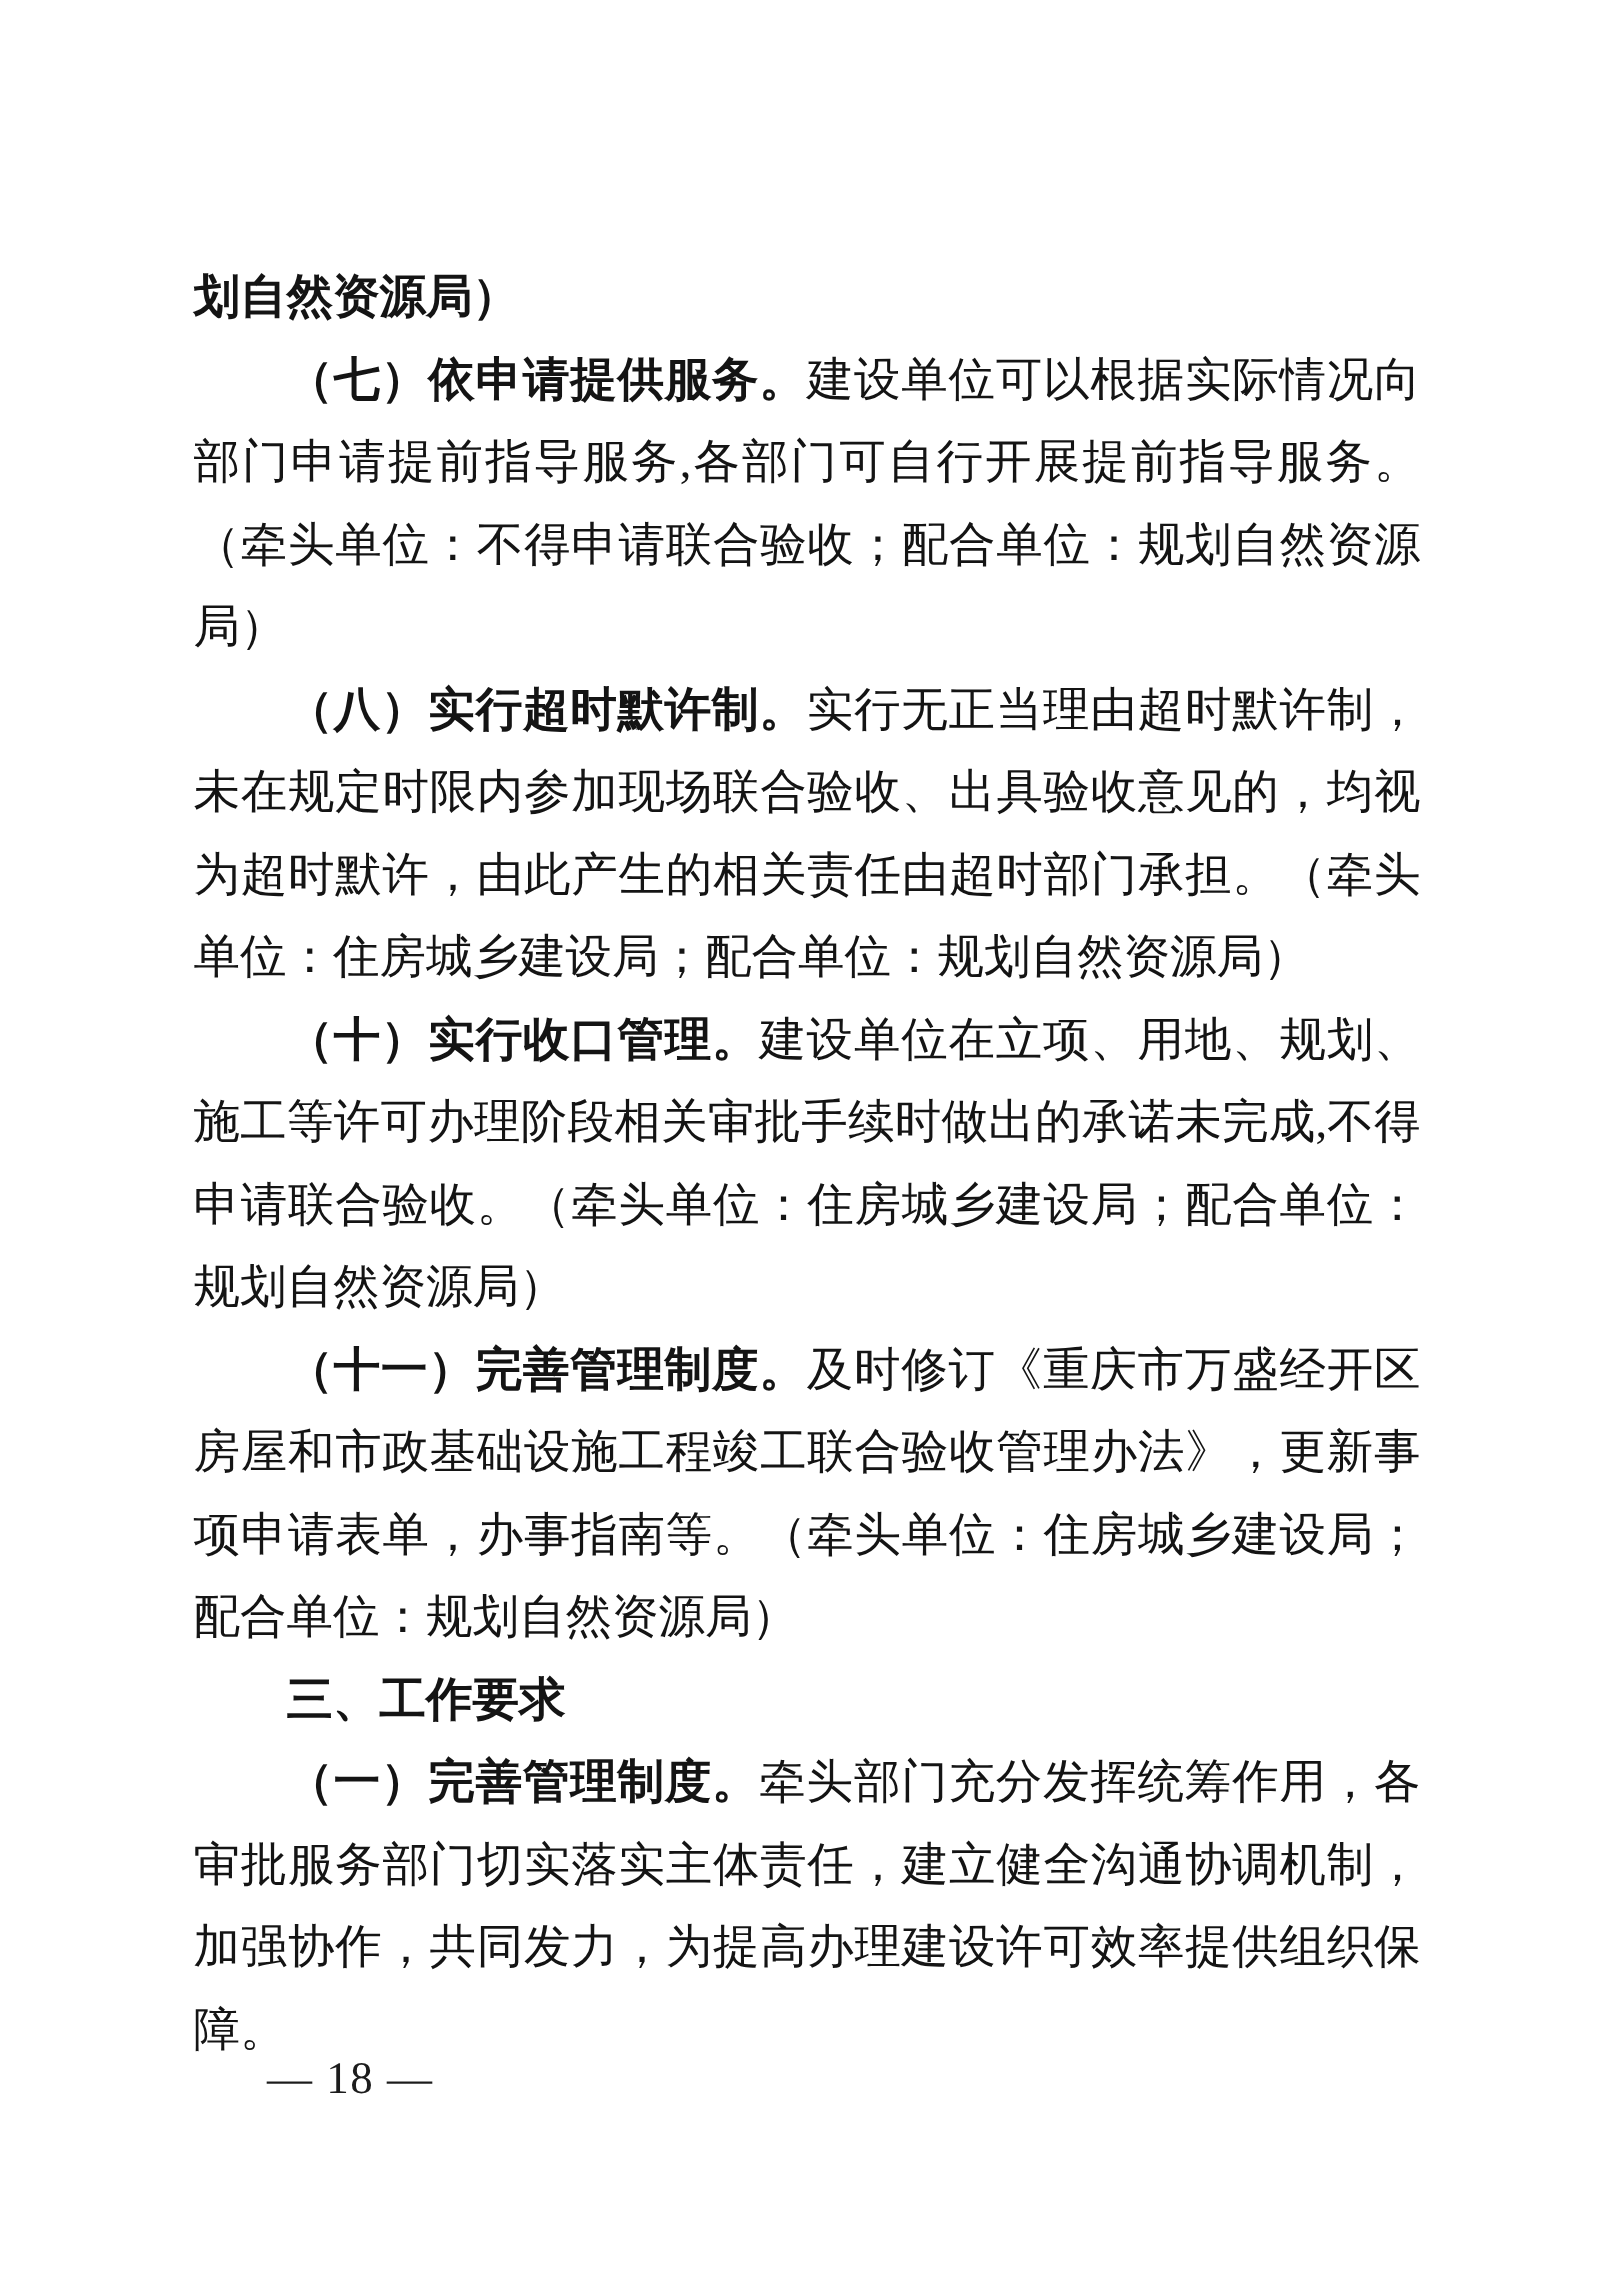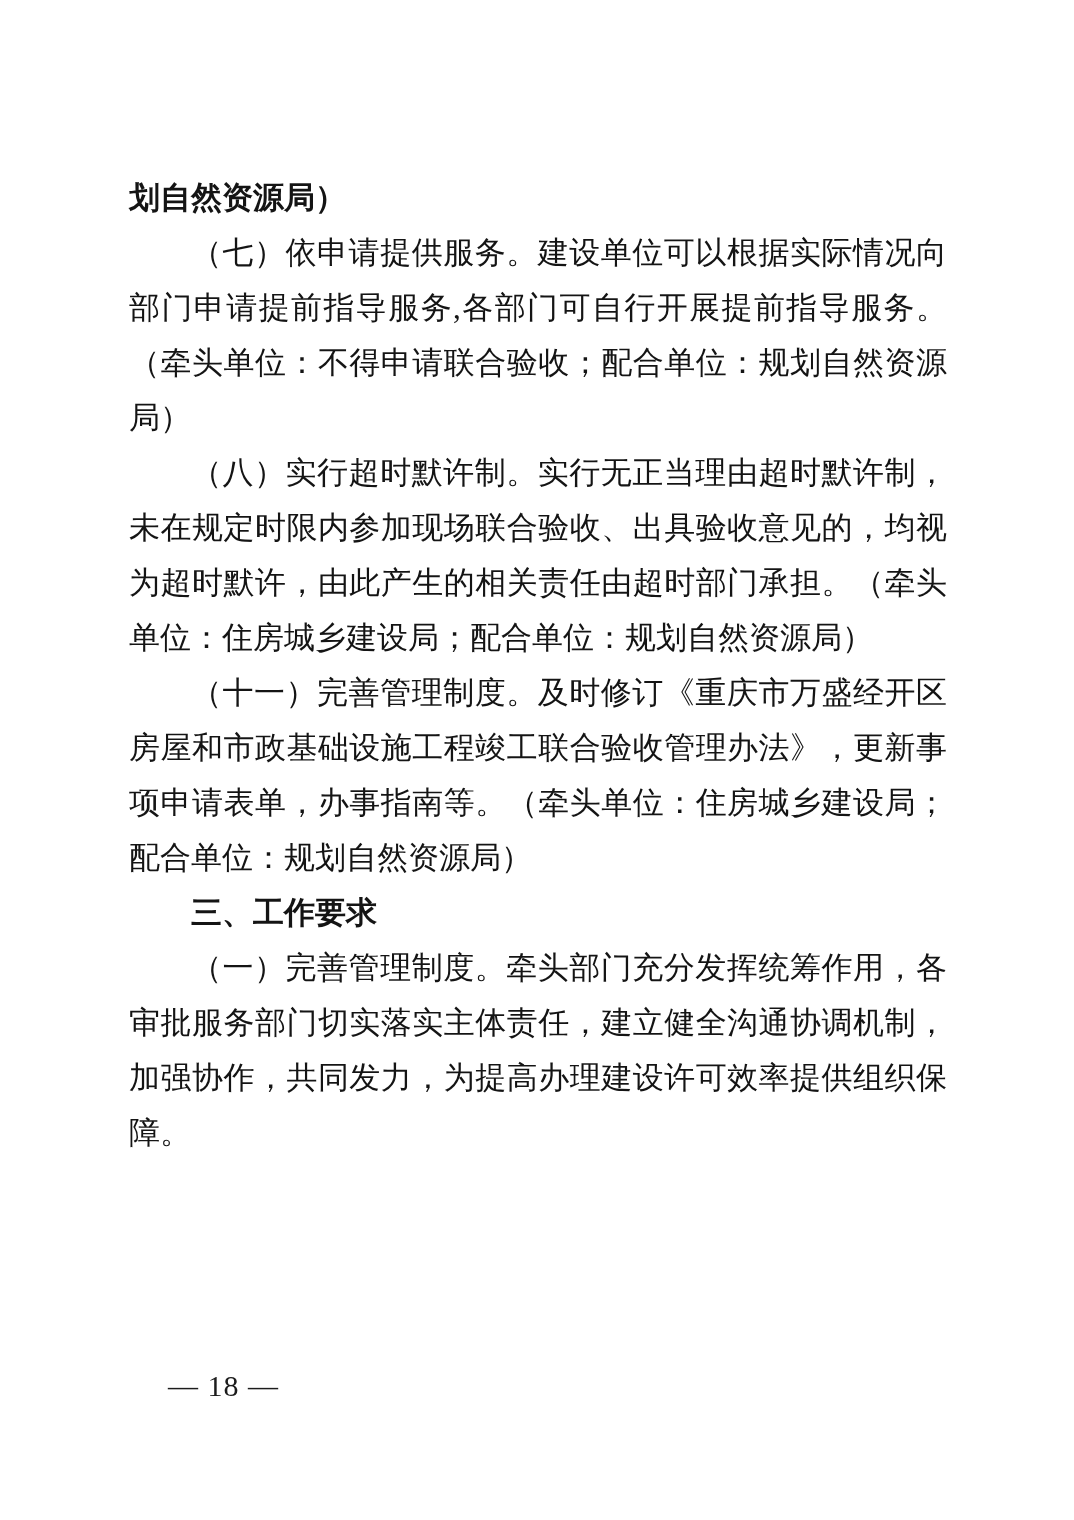--- a/index.html
+++ b/index.html
@@ -25,33 +25,33 @@
     line-height: 55px;
     text-align: justify;
     text-align-last: left;
     text-indent: 2em;
   }
   .para.no-indent {
     text-indent: 0;
     font-weight: bold;
   }
   .para .lead {
-    font-weight: normal;
+    font-weight: bold;
   }
   .heading {
     font-family: Liberation Serif, serif;
     font-weight: bold;
     font-size: 31px;
     line-height: 55px;
     text-indent: 2em;
     text-align: left;
   }
   .page-number {
     position: absolute;
-    left: 168px;
+    left: 178px;
     top: 1366px;
     font-size: 30px;
     line-height: 40px;
     color: #1c1c1c;
     letter-spacing: 1px;
     font-family: "Liberation Serif", "DejaVu Serif", serif;
   }
 </style>
 </head>
 <body>
@@ -60,20 +60,21 @@
 
   <div class="doc-content">
 
     <p class="para no-indent"><span>划自然资源局）</span></p>
 
     <p class="para"><span class="lead">（七）依申请提供服务。</span><span>建设单位可以根据实际情况向部门申请提前指导服务,各部门可自行开展提前指导服务。（牵头单位：不得申请联合验收；配合单位：规划自然资源局）</span></p>
 
     <p class="para"><span class="lead">（八）实行超时默许制。</span><span>实行无正当理由超时默许制，未在规定时限内参加现场联合验收、出具验收意见的，均视为超时默许，由此产生的相关责任由超时部门承担。（牵头单位：住房城乡建设局；配合单位：规划自然资源局）</span></p>
 
 
+    <p class="para"><span class="lead">（十）实行收口管理。</span><span>建设单位在立项、用地、规划、施工等许可办理阶段相关审批手续时做出的承诺未完成,不得申请联合验收。（牵头单位：住房城乡建设局；配合单位：规划自然资源局）</span></p>
 
     <p class="para"><span class="lead">（十一）完善管理制度。</span><span>及时修订《重庆市万盛经开区房屋和市政基础设施工程竣工联合验收管理办法》，更新事项申请表单，办事指南等。（牵头单位：住房城乡建设局；配合单位：规划自然资源局）</span></p>
 
     <p class="heading"><span>三、工作要求</span></p>
 
     <p class="para"><span class="lead">（一）完善管理制度。</span><span>牵头部门充分发挥统筹作用，各审批服务部门切实落实主体责任，建立健全沟通协调机制，加强协作，共同发力，为提高办理建设许可效率提供组织保障。</span></p>
 
   </div>
 
   <div class="page-number">— 18 —</div>

